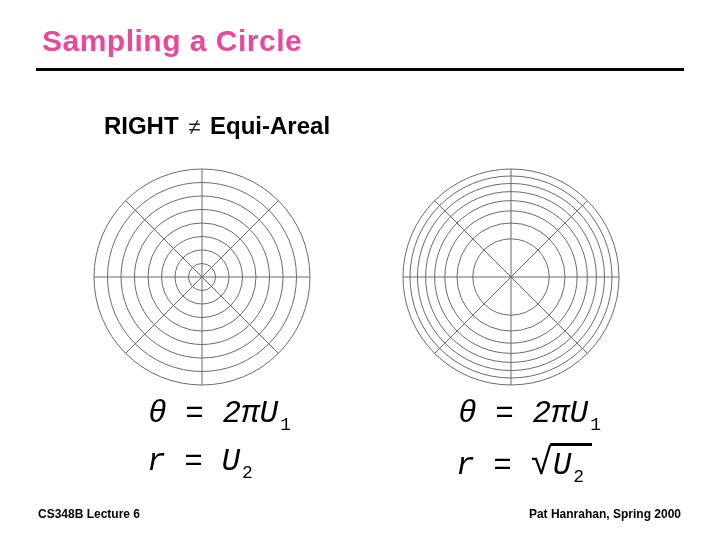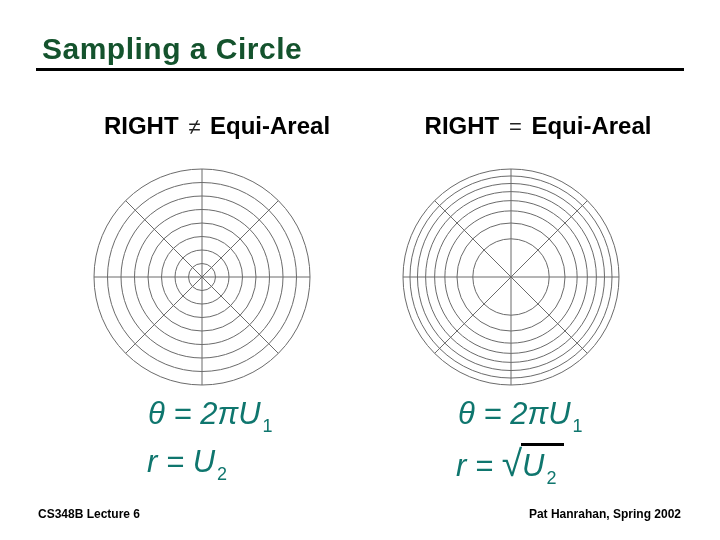--- a/index.html
+++ b/index.html
@@ -10,26 +10,26 @@
     background: #ffffff;
     overflow: hidden;
     font-family: "Liberation Sans", sans-serif;
     color: #000;
   }
 
   
   .title {
     position: absolute;
     left: 42px;
-    top: 32px;
+    top: 24px;
     margin: 0;
     font-size: 30px;
     font-weight: bold;
     letter-spacing: 0.5px;
-    color: #14532d;
+    color: #ec4899;
   }
   .title-rule {
     position: absolute;
     left: 36px;
     top: 68px;
     width: 648px;
     height: 3px;
     background: #000;
   }
 
@@ -52,24 +52,24 @@
   }
 
   
   .diagram { position: absolute; }
   .diagram-left  { left: 82px;  top: 157px; }
   .diagram-right { left: 391px; top: 157px; }
 
   
   .eq {
     position: absolute;
-    font-family: Liberation Sans, sans-serif;
+    font-family: Liberation Mono, monospace;
     font-size: 31px;
     white-space: nowrap;
-    color: #0f766e;
+    color: #000000;
   }
   .eq .ital { font-style: italic; }
   .eq .sub {
     font-size: 18px;
     font-style: normal;
     position: relative;
     top: 8px;
     margin-left: 2px;
   }
   .eq-wrong-theta { left: 148px; top: 396px; }
@@ -119,25 +119,20 @@
 
   <h1 class="title">Sampling a Circle</h1>
   <div class="title-rule"></div>
 
   <div class="heading heading-left">
     <span>RIGHT</span>
     <span class="relation">≠</span>
     <span>Equi-Areal</span>
   </div>
 
-  <div class="heading heading-right">
-    <span>RIGHT</span>
-    <span class="relation">=</span>
-    <span>Equi-Areal</span>
-  </div>
 
   <svg class="diagram diagram-left" width="240" height="240" viewBox="0 0 240 240">
       <circle cx="120" cy="120" r="13.50" fill="none" stroke="#6b6b6b" stroke-width="1"></circle>
       <circle cx="120" cy="120" r="27.00" fill="none" stroke="#6b6b6b" stroke-width="1"></circle>
       <circle cx="120" cy="120" r="40.50" fill="none" stroke="#6b6b6b" stroke-width="1"></circle>
       <circle cx="120" cy="120" r="54.00" fill="none" stroke="#6b6b6b" stroke-width="1"></circle>
       <circle cx="120" cy="120" r="67.50" fill="none" stroke="#6b6b6b" stroke-width="1"></circle>
       <circle cx="120" cy="120" r="81.00" fill="none" stroke="#6b6b6b" stroke-width="1"></circle>
       <circle cx="120" cy="120" r="94.50" fill="none" stroke="#6b6b6b" stroke-width="1"></circle>
       <circle cx="120" cy="120" r="108.00" fill="none" stroke="#6b6b6b" stroke-width="1"></circle>
@@ -180,15 +175,15 @@
 
   <div class="eq eq-right-theta">
     <span class="ital">θ = 2πU</span><span class="sub">1</span>
   </div>
 
   <div class="eq eq-right-r">
     <span class="ital">r = </span><span class="sqrt"><span class="sqrt-sign">√</span><span class="radicand"><span class="ital">U</span><span class="sub">2</span></span></span>
   </div>
 
   <div class="footer-left">CS348B Lecture 6</div>
-  <div class="footer-right">Pat Hanrahan, Spring 2002</div>
+  <div class="footer-right">Pat Hanrahan, Spring 2000</div>
 
 </div>
 
 </body></html>

